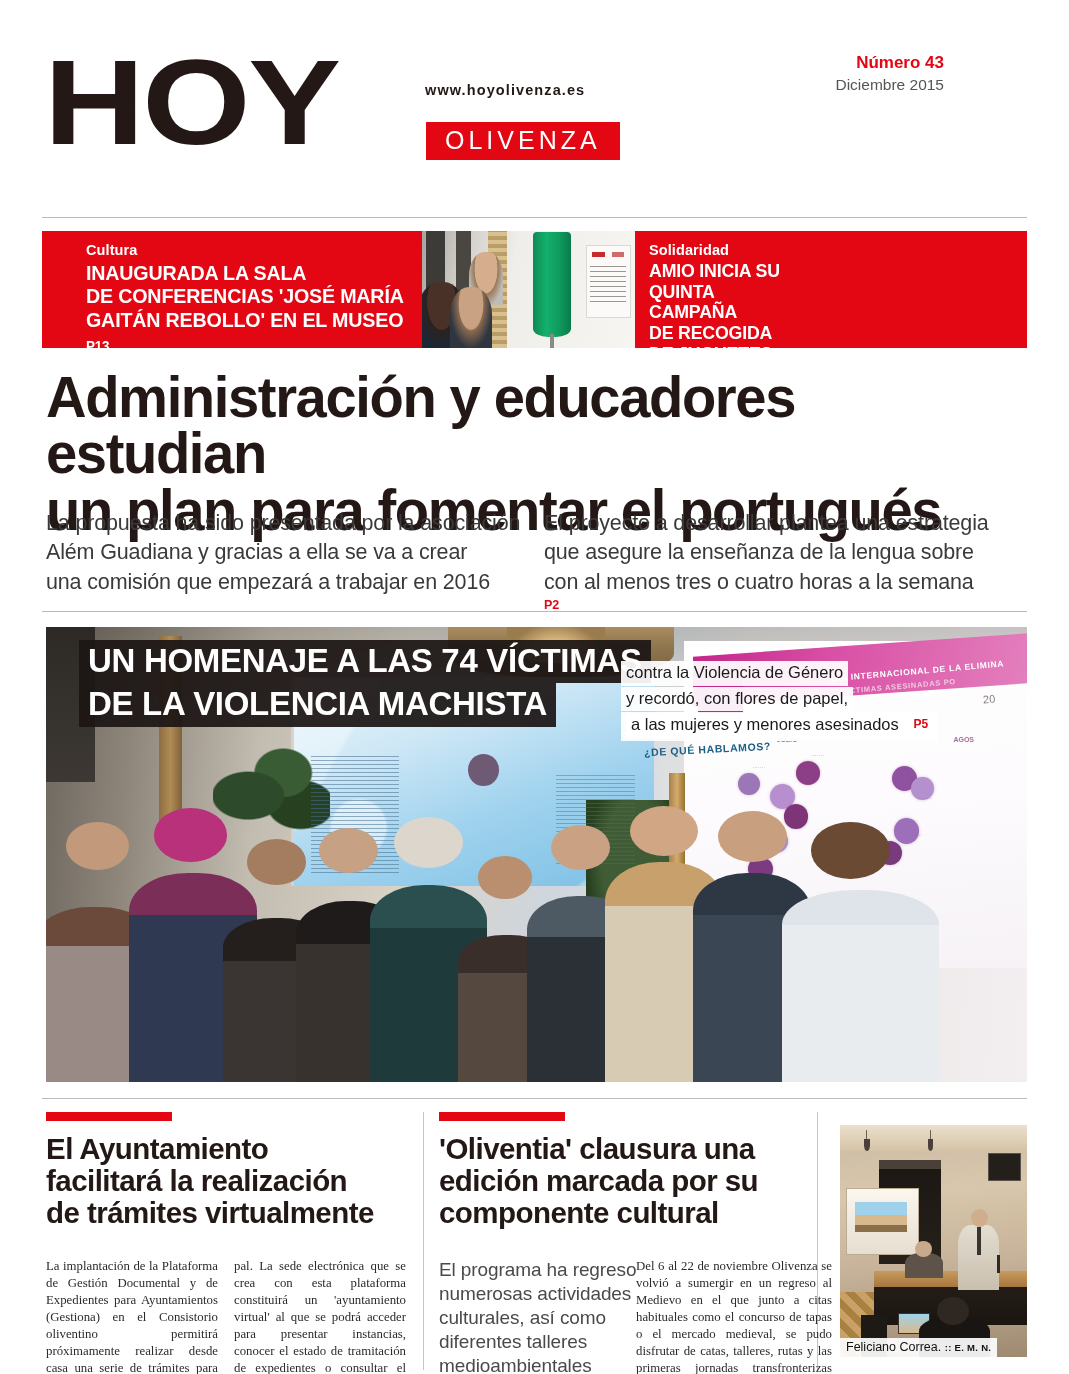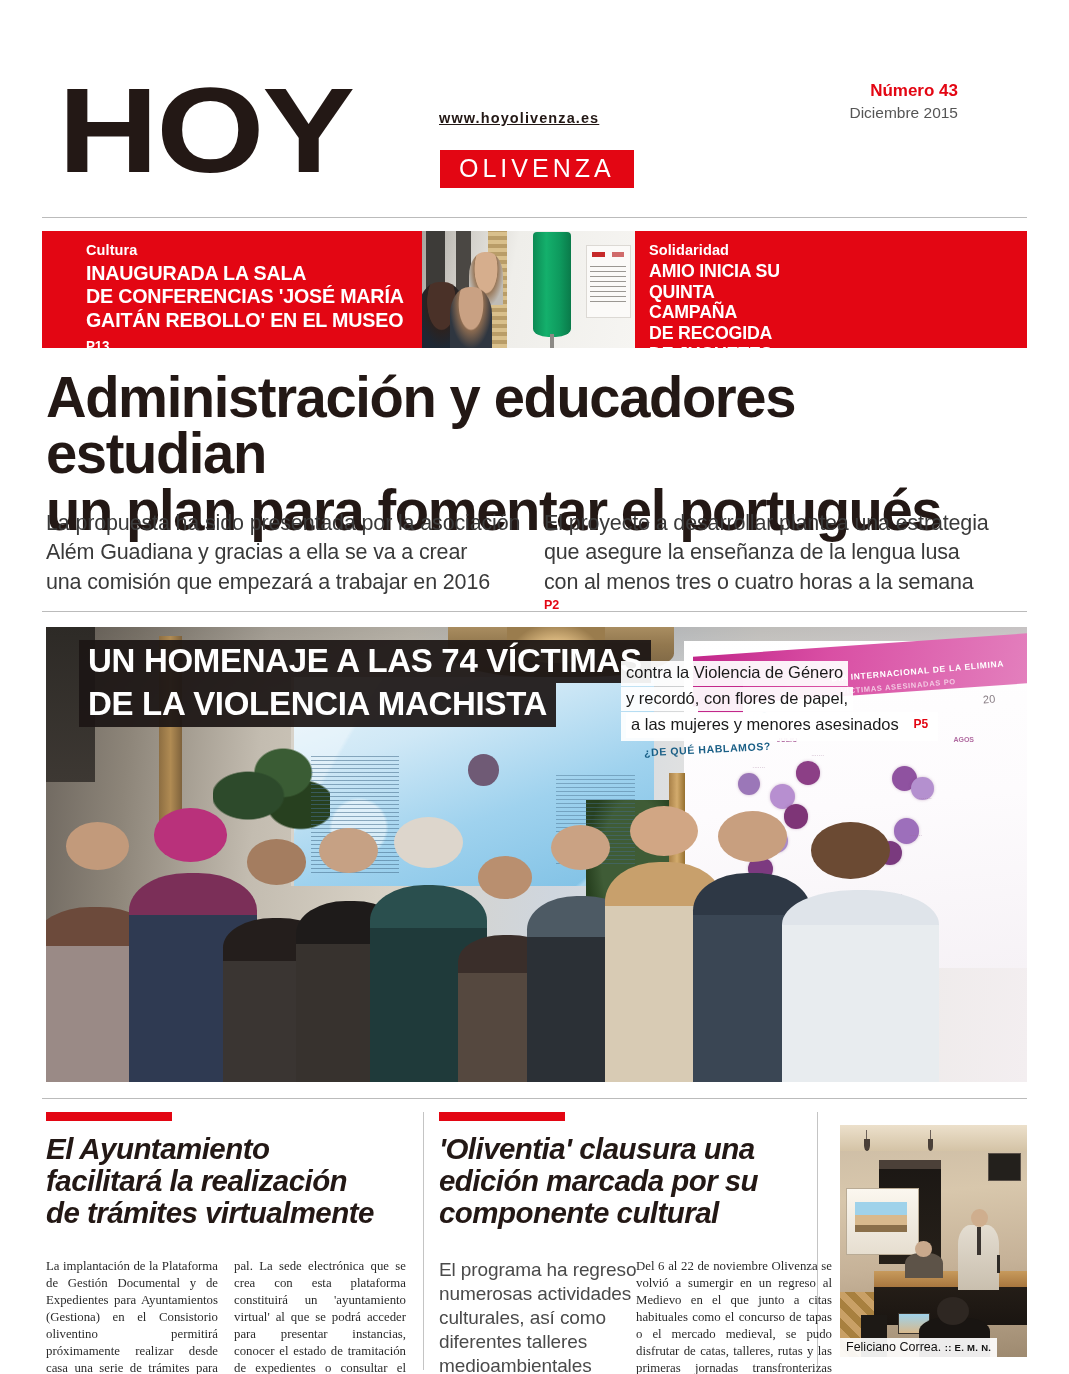--- a/index.html
+++ b/index.html
@@ -15,24 +15,23 @@
   .page {
     position: relative;
     width: 1069px;
     height: 1374px;
     background: #ffffff;
   }
 
   
   .masthead {
     position: absolute;
-    left: 14px; top: 0;
+    left: 0; top: 0;
     width: 986px;
     height: 205px;
-    margin-top: 28px;
   }
   .logo-hoy {
     position: absolute;
     left: 44px;
     top: 42px;
     font-family: "Liberation Sans", sans-serif;
     font-weight: 700;
     font-size: 118px;
     letter-spacing: -2px;
     color: #231815;
@@ -41,21 +40,20 @@
     transform-origin: left top;
   }
   .logo-url {
     position: absolute;
     left: 425px;
     top: 82px;
     font-size: 14.5px;
     font-weight: 700;
     letter-spacing: 1.1px;
     color: #231815;
-    text-decoration: underline;
   }
   .logo-olivenza {
     position: absolute;
     left: 426px;
     top: 122px;
     background: #e30613;
     color: #ffffff;
     font-size: 25px;
     font-weight: 400;
     letter-spacing: 4px;
@@ -388,21 +386,21 @@
     margin-bottom: 12px;
   }
   .art-title {
     color: #231815;
     font-weight: 700;
     font-size: 29.5px;
     line-height: 1.09;
     letter-spacing: -0.55px;
     margin-bottom: 14px;
   }
-  .art-title span { display: block; white-space: nowrap; font-style: italic; }
+  .art-title span { display: block; white-space: nowrap; }
   .art-lead {
     font-size: 19px;
     line-height: 1.26;
     color: #4a4a4a;
     font-weight: 300;
     letter-spacing: -0.1px;
   }
   .art-lead span { display:block; white-space:nowrap; }
   .art-body {
     font-family: "Liberation Serif", serif;
@@ -563,21 +561,21 @@
   </div>
 
   <div class="deck">
     <div class="deck-col">
       <span>La propuesta ha sido presentada por la asociación</span>
       <span>Além Guadiana y gracias a ella se va a crear</span>
       <span>una comisión que empezará a trabajar en 2016</span>
     </div>
     <div class="deck-col">
       <span>El proyecto a desarrollar plantea una estrategia</span>
-      <span>que asegure la enseñanza de la lengua lusa</span>
+      <span>que asegure la enseñanza de la lengua sobre</span>
       <span>
         <span>con al menos tres o cuatro horas a la semana</span>
           <span class="pg-ref">P2</span>
       </span>
     </div>
   </div>
 
   <div class="rule-mid"></div>
 
   <div class="hero">

